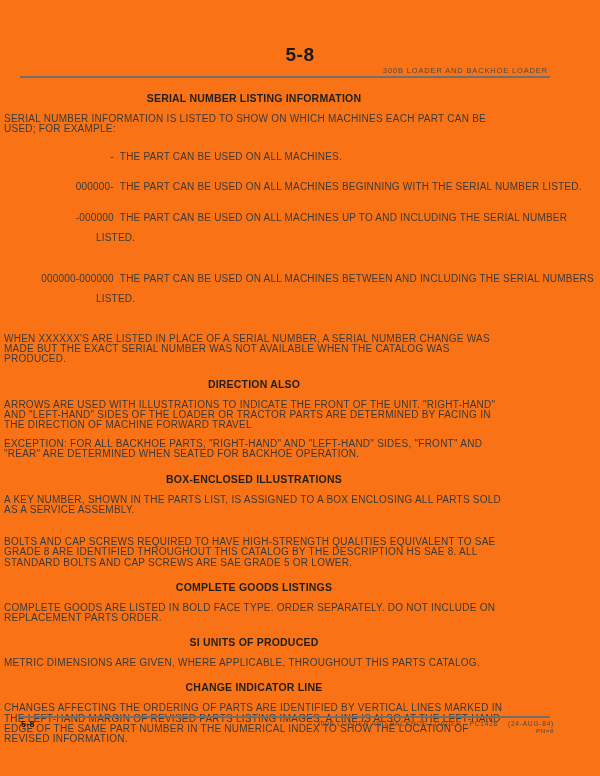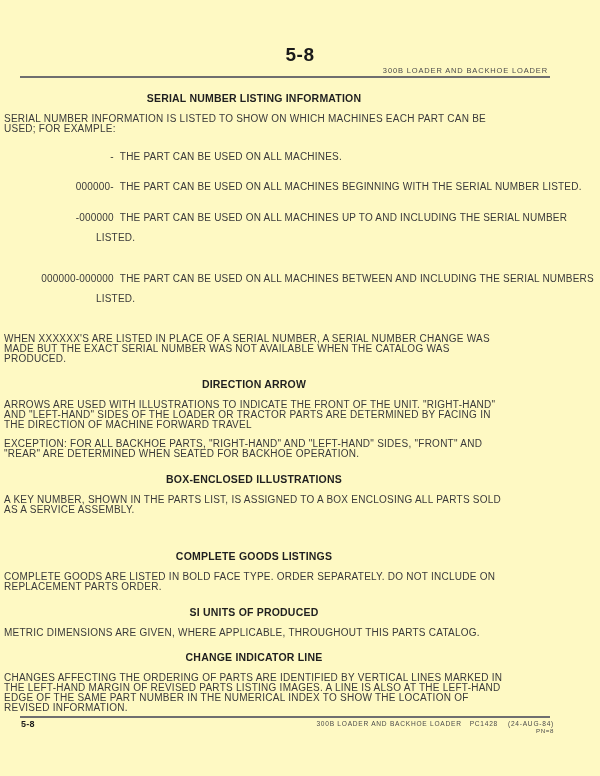--- a/index.html
+++ b/index.html
@@ -13,21 +13,21 @@
     position: relative;
     font-family: "Liberation Sans", sans-serif;
     color: #2b2b2b;
     overflow: hidden;
   }
   .page {
     position: absolute;
     inset: 0;
     width: 600px;
     height: 776px;
-    background: #fef9c3;
+    background: #f97316;
   }
 
   
   .page-number-top {
     position: absolute;
     top: 44px;
     left: 0;
     width: 600px;
     text-align: center;
     font-size: 19px;
@@ -177,33 +177,34 @@
       <span class="legend-row">
         <span class="legend-key">000000-000000</span><span class="legend-desc">THE PART CAN BE USED ON ALL MACHINES BETWEEN AND INCLUDING THE SERIAL NUMBERS</span>
         <span class="legend-cont">LISTED.</span>
       </span>
     </div>
 
     <div class="sp-para"></div>
     <p class="body-text">WHEN XXXXXX'S ARE LISTED IN PLACE OF A SERIAL NUMBER, A SERIAL NUMBER CHANGE WAS MADE BUT THE EXACT SERIAL NUMBER WAS NOT AVAILABLE WHEN THE CATALOG WAS PRODUCED.</p>
 
     <div class="sp-before-title"></div>
-    <h2 class="section-title">DIRECTION ARROW</h2>
+    <h2 class="section-title">DIRECTION ALSO</h2>
     <div class="sp-after-title"></div>
     <p class="body-text">ARROWS ARE USED WITH ILLUSTRATIONS TO INDICATE THE FRONT OF THE UNIT.  "RIGHT-HAND" AND "LEFT-HAND" SIDES OF THE LOADER OR TRACTOR PARTS ARE DETERMINED BY FACING IN THE DIRECTION OF MACHINE FORWARD TRAVEL</p>
     <div class="sp-para"></div>
     <p class="body-text">EXCEPTION:  FOR ALL BACKHOE PARTS, "RIGHT-HAND" AND "LEFT-HAND" SIDES, "FRONT" AND "REAR" ARE DETERMINED WHEN SEATED FOR BACKHOE OPERATION.</p>
 
     <div class="sp-before-title"></div>
     <h2 class="section-title">BOX-ENCLOSED ILLUSTRATIONS</h2>
     <div class="sp-after-title"></div>
     <p class="body-text">A KEY NUMBER, SHOWN IN THE PARTS LIST, IS ASSIGNED TO A BOX ENCLOSING ALL PARTS SOLD AS A SERVICE ASSEMBLY.</p>
 
     <div class="sp-before-title"></div>
     <div class="sp-after-title"></div>
+    <p class="body-text">BOLTS AND CAP SCREWS REQUIRED TO HAVE HIGH-STRENGTH QUALITIES EQUIVALENT TO SAE GRADE 8 ARE IDENTIFIED THROUGHOUT THIS CATALOG BY THE DESCRIPTION HS SAE 8.  ALL STANDARD BOLTS AND CAP SCREWS ARE SAE GRADE 5 OR LOWER.</p>
 
     <div class="sp-before-title"></div>
     <h2 class="section-title">COMPLETE GOODS LISTINGS</h2>
     <div class="sp-after-title"></div>
     <p class="body-text">COMPLETE GOODS ARE LISTED IN BOLD FACE TYPE.  ORDER SEPARATELY.  DO NOT INCLUDE ON REPLACEMENT PARTS ORDER.</p>
 
     <div class="sp-before-title"></div>
     <h2 class="section-title">SI UNITS OF PRODUCED</h2>
     <div class="sp-after-title"></div>
     <p class="body-text">METRIC DIMENSIONS ARE GIVEN, WHERE APPLICABLE, THROUGHOUT THIS PARTS CATALOG.</p>

